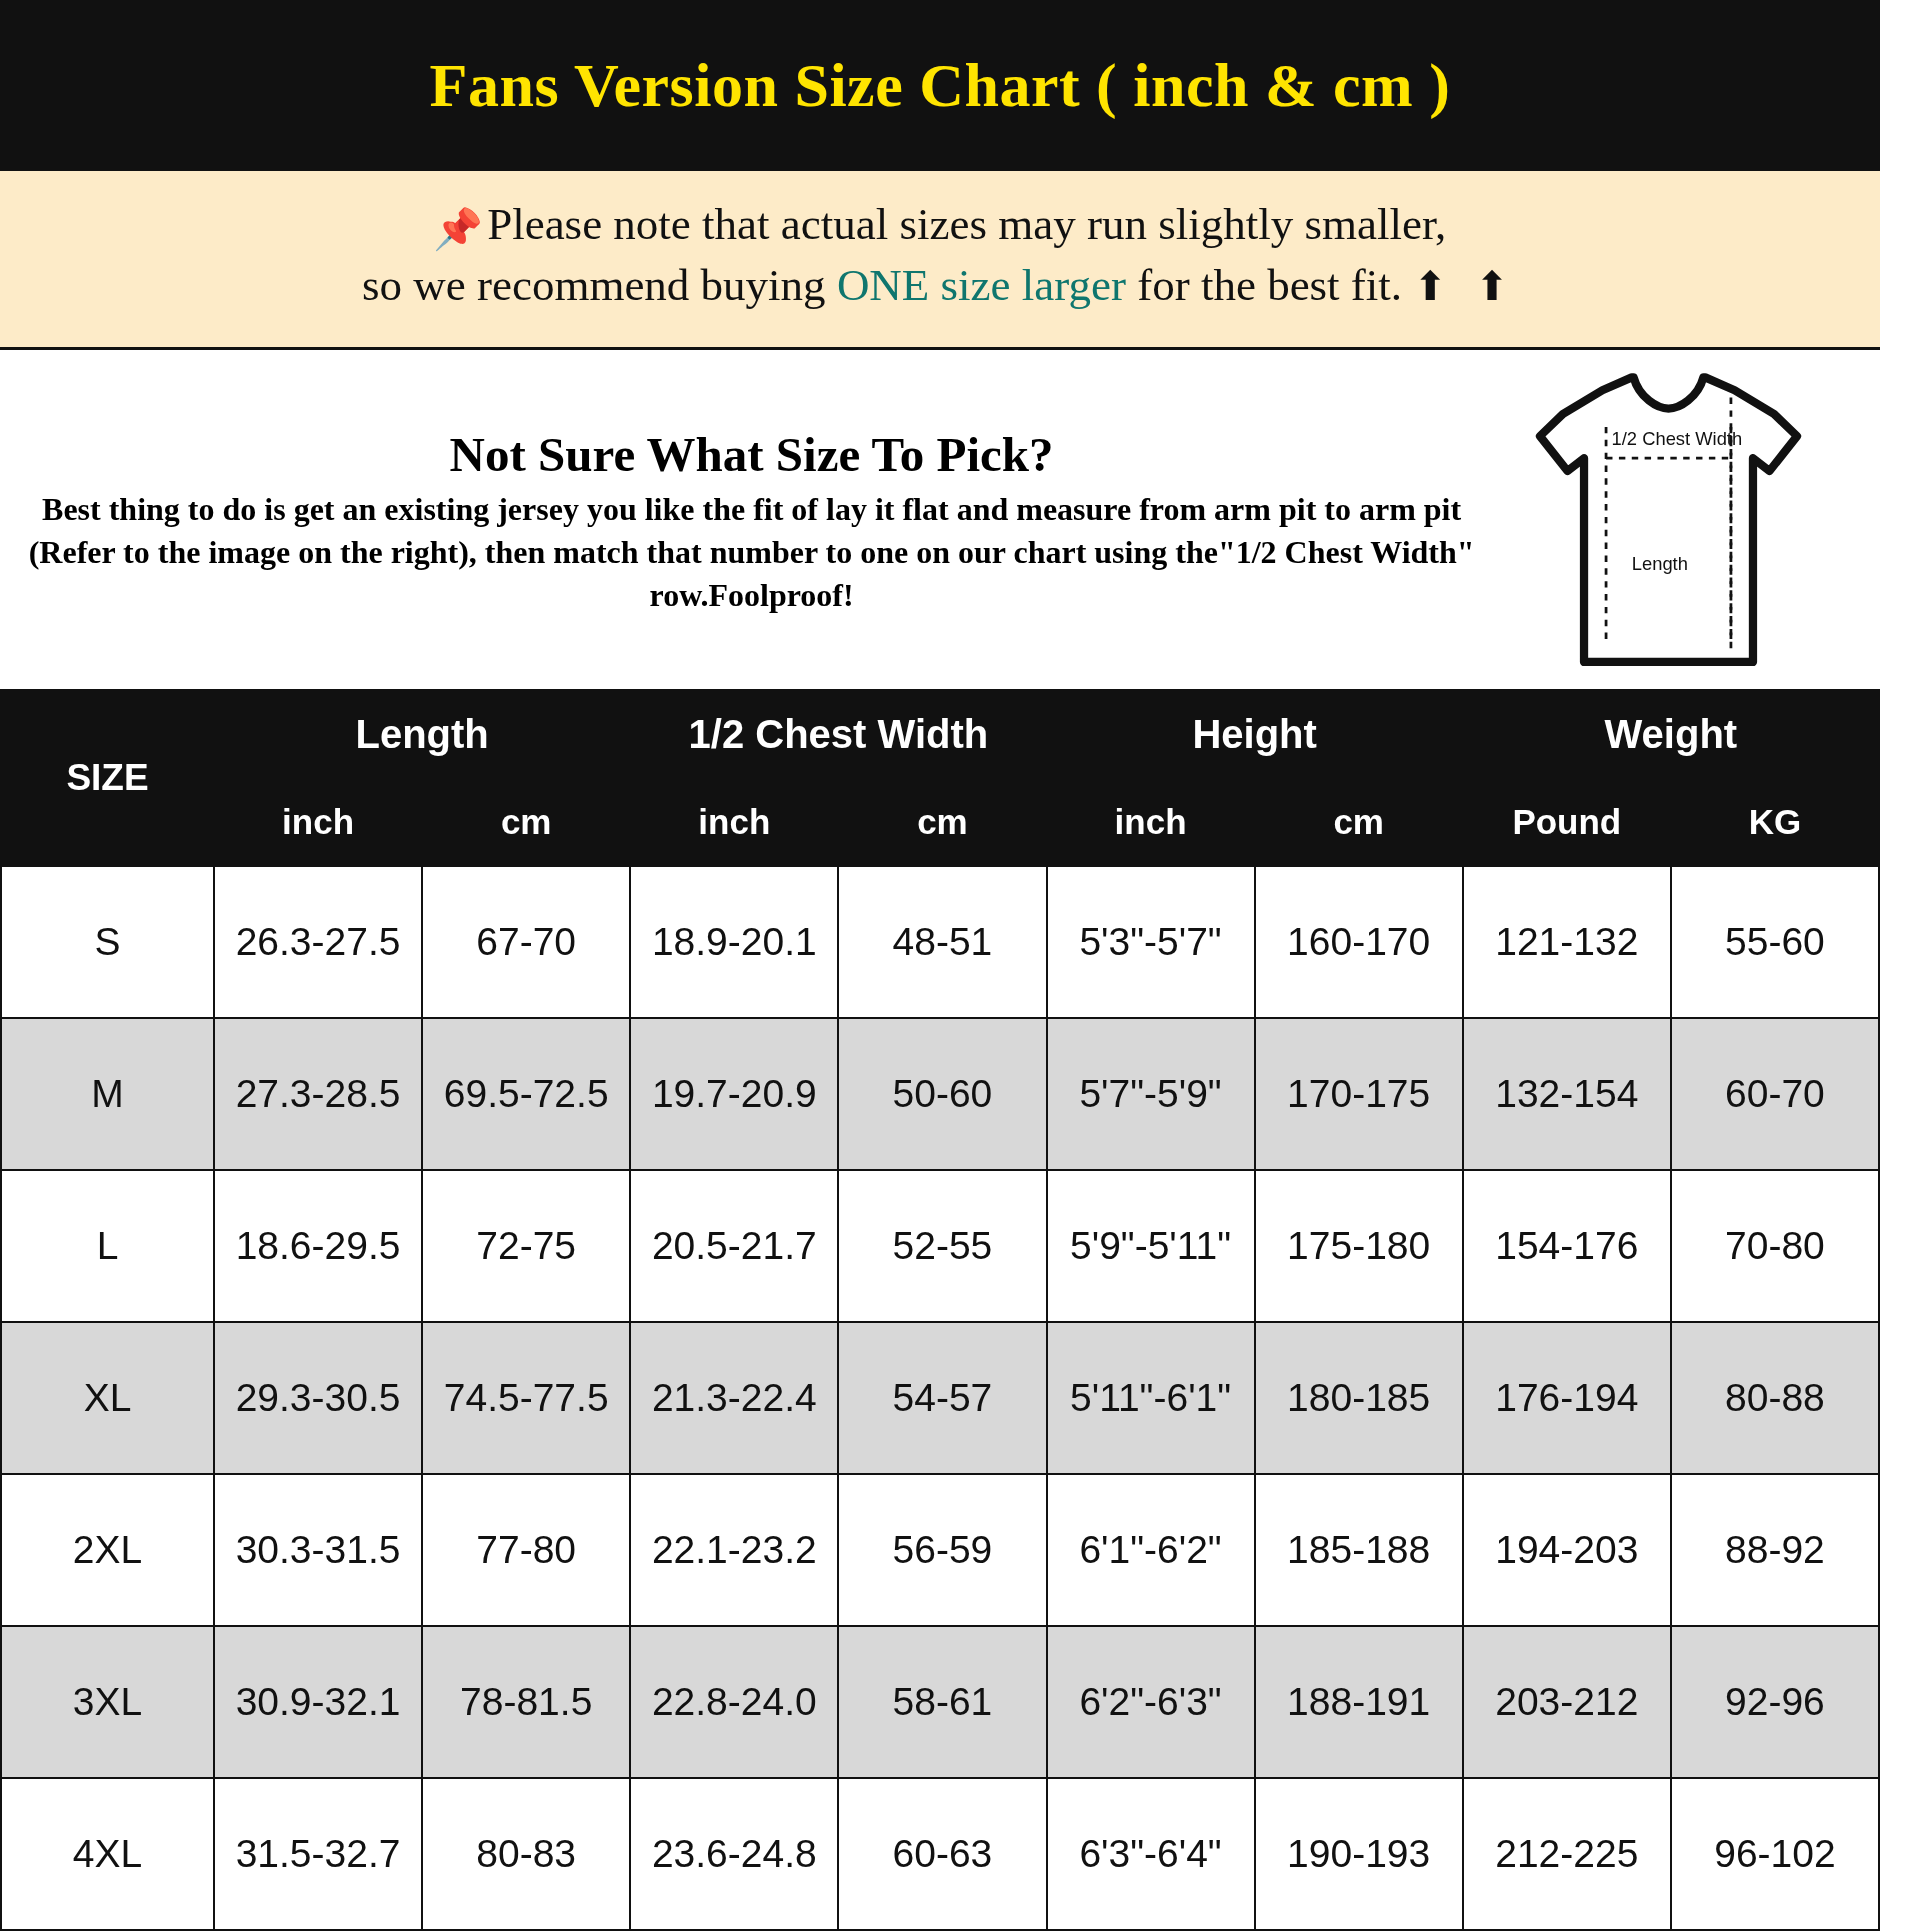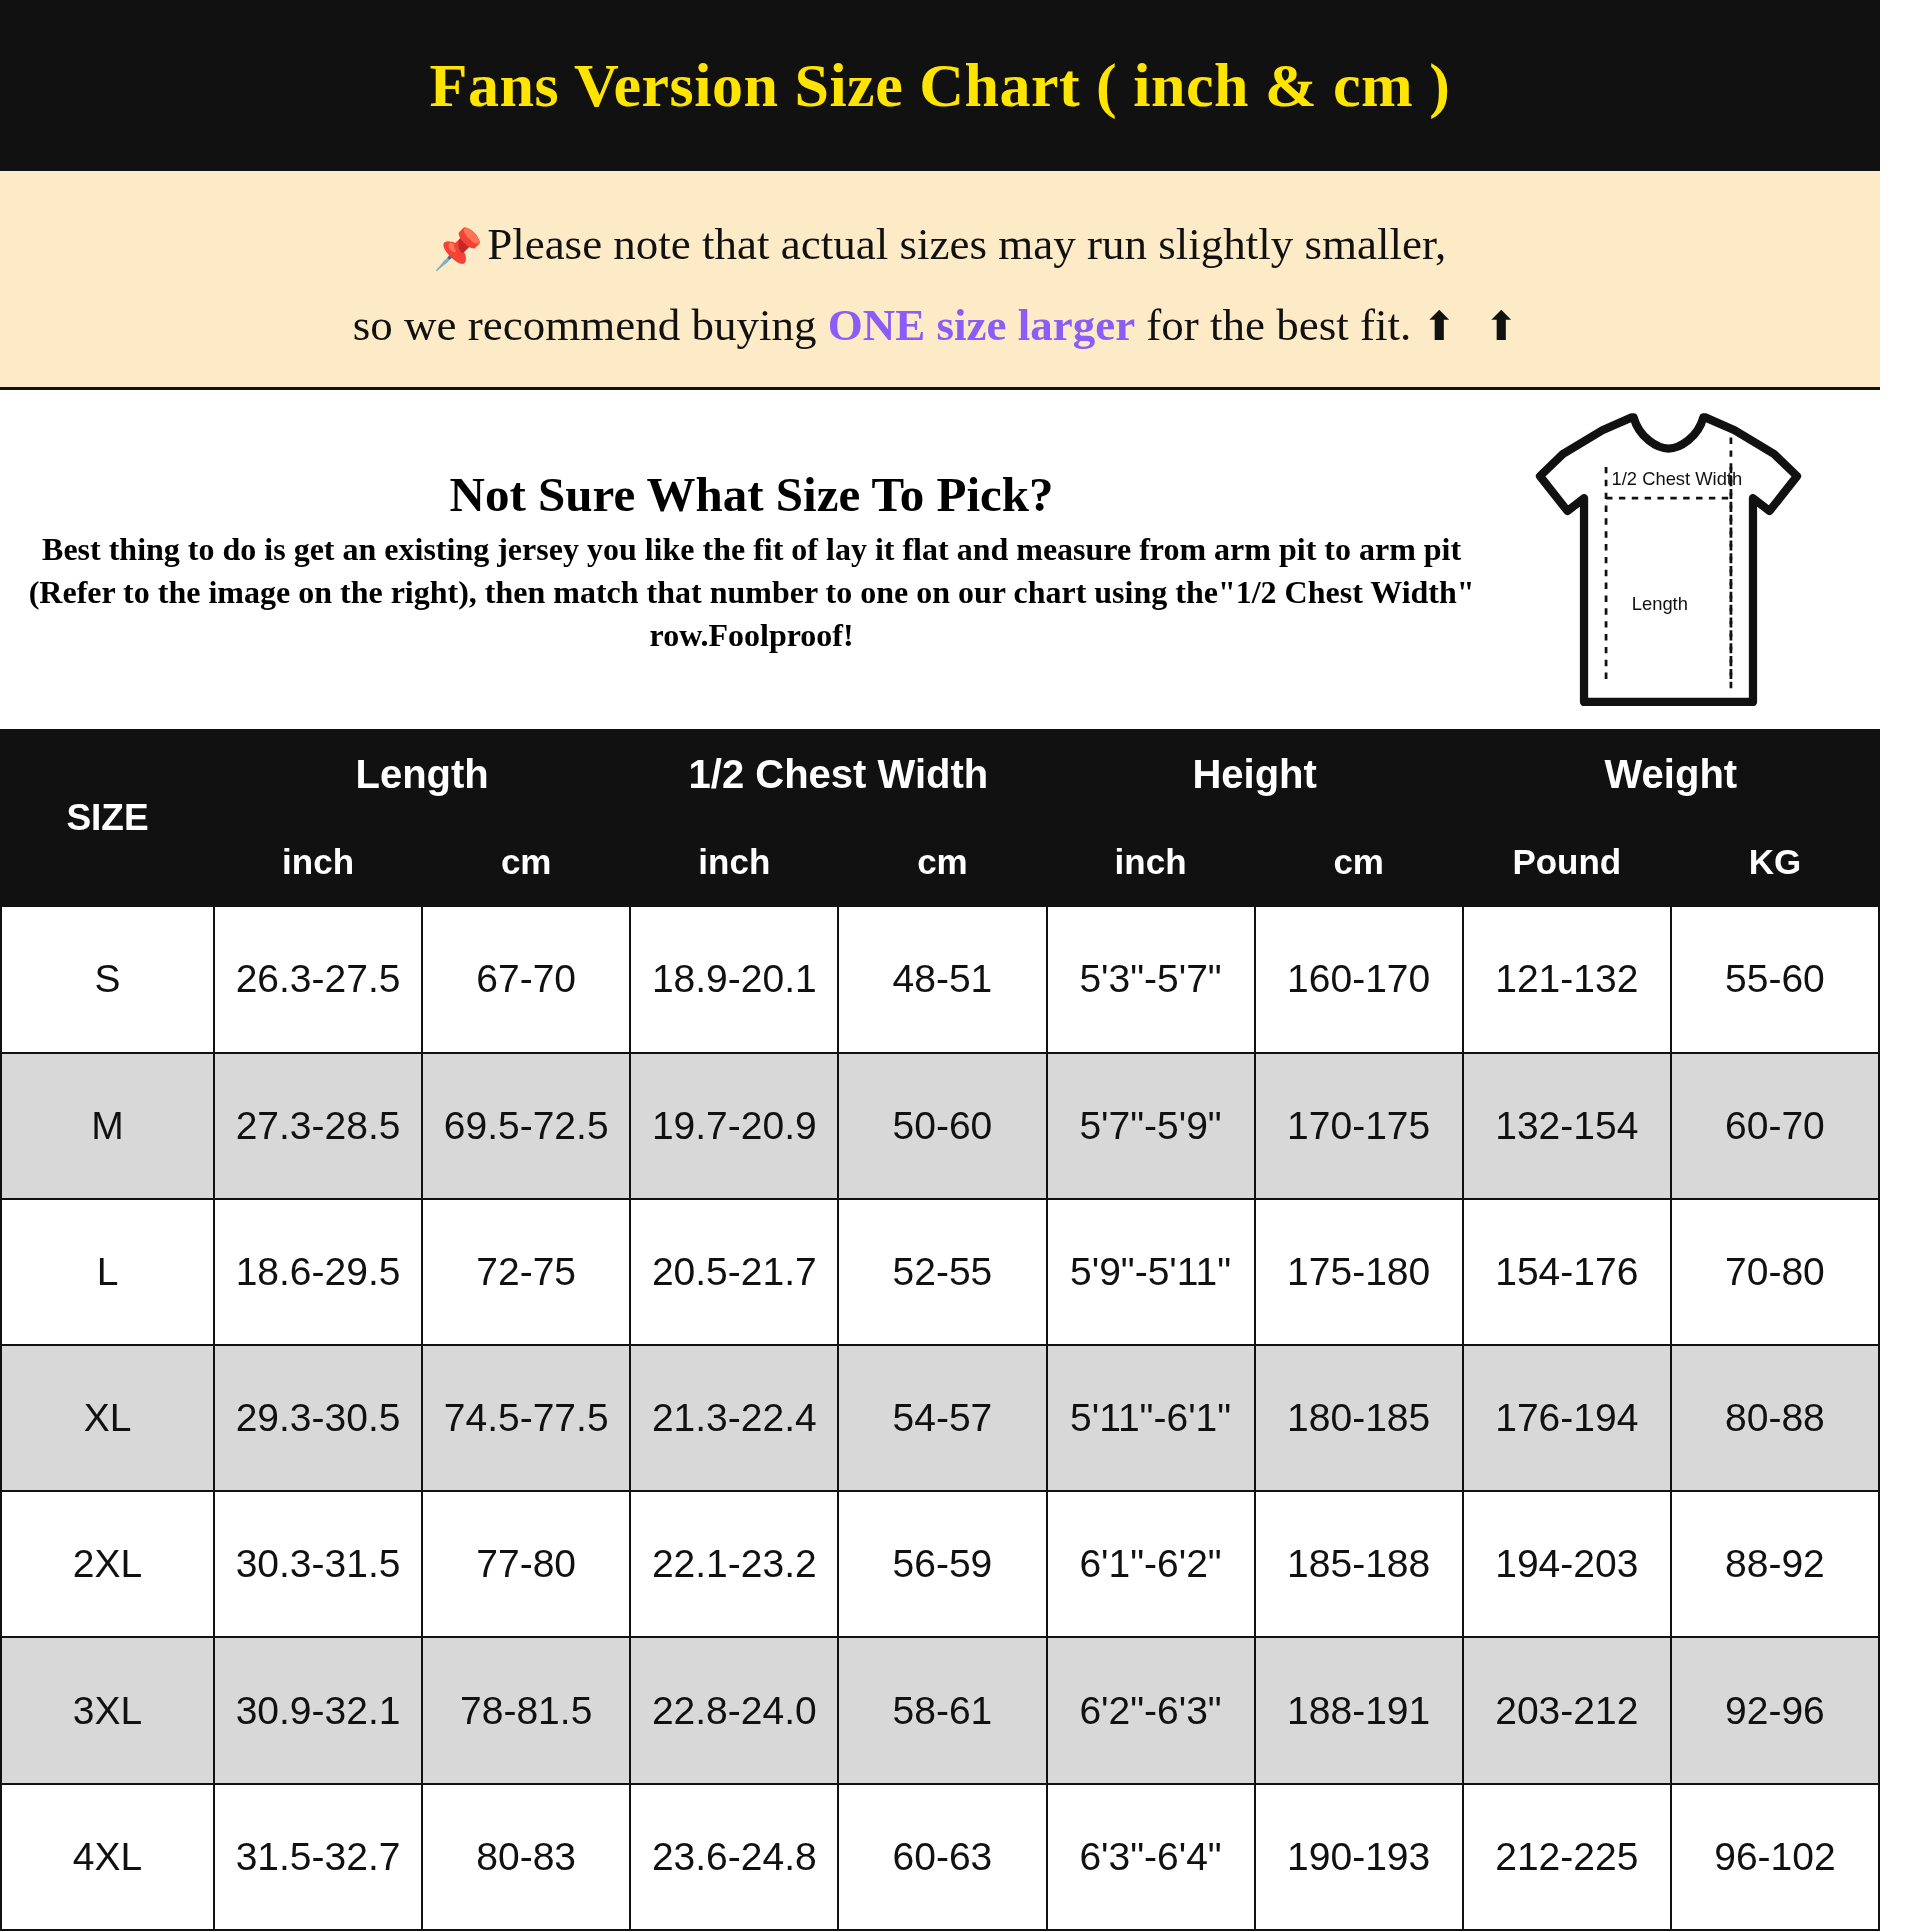--- a/index.html
+++ b/index.html
@@ -46,30 +46,29 @@
     flex: 0 0 auto;
     padding: 24px 37px 31px 37px;
     text-align: center;
     border-bottom: 3.7px solid #111;
   }
   .note-line {
     font-size: 45px;
     line-height: 1.32;
     font-family: "Liberation Serif", serif;
     color: #111;
-    margin-top: 20px;
   }
   .pin-icon {
     font-size: 40px;
     vertical-align: -3.7px;
     margin-right: 3.7px;
   }
   .red-bold {
-    color: #8b5cf6;
-    font-weight: bold;
+    color: #0f766e;
+    font-weight: normal;
   }
   .arrows {
     letter-spacing: 9.2px;
     font-size: 40px;
   }
 
   
   .advice {
     flex: 0 0 auto;
     display: flex;

